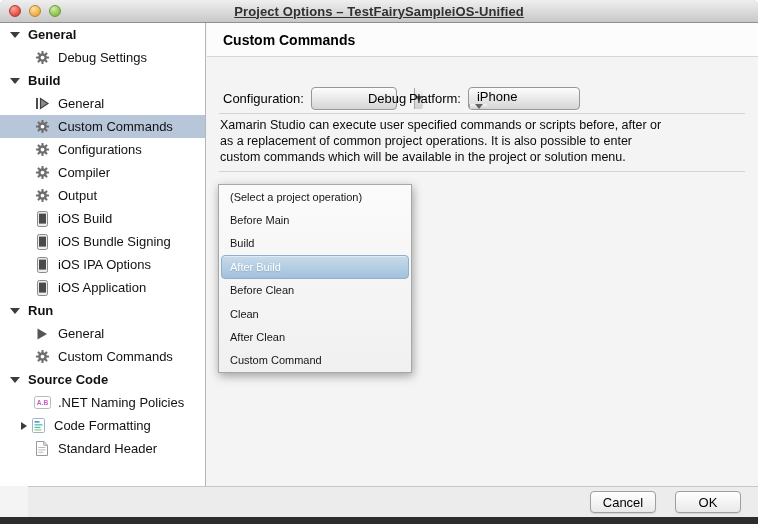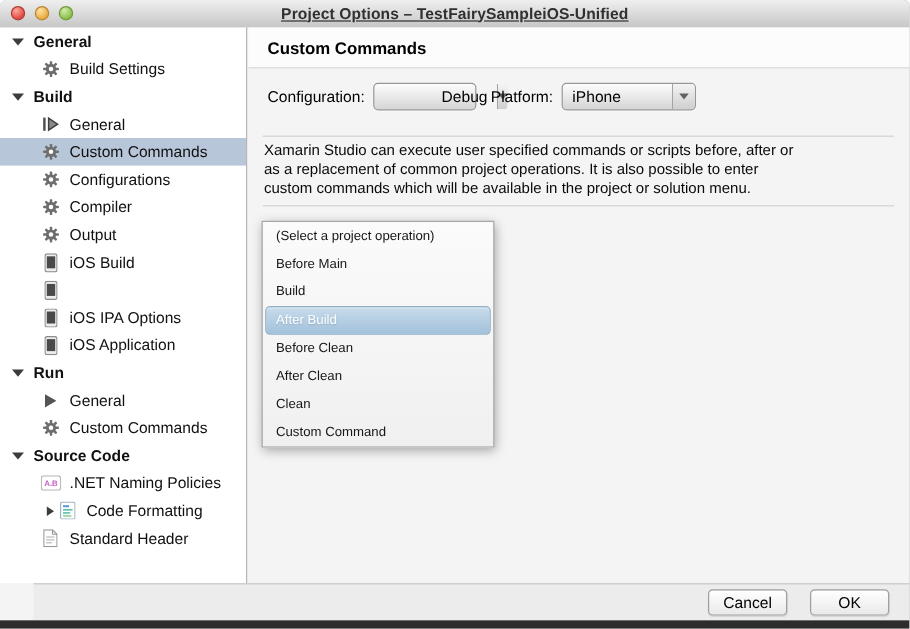--- a/index.html
+++ b/index.html
@@ -29,50 +29,50 @@
 
   
   .sidebar {
     position: absolute; left: 0; top: 23px; width: 206px; bottom: 31px;
     background: #ffffff; border-right: 1px solid #b6b6b6; overflow: hidden;
   }
   .side-row { height: 23px; display: flex; align-items: center; font-size: 13px; color: #111; cursor: default; }
   .side-row.section { padding-left: 10px; font-weight: bold; }
   .side-row.section .lbl { margin-left: 8px; }
   .side-row.item { padding-left: 33px; }
-  .side-row.item.expandable { padding-left: 39px; }
+  .side-row.item.expandable { padding-left: 21px; }
   .side-row.item .lbl { margin-left: 7px; }
   .side-row.selected { background: var(--sidebar-selection, #b7c6d8); }
   .tri-down { width: 0; height: 0; border-left: 5px solid transparent; border-right: 5px solid transparent; border-top: 6px solid #3c3c3c; }
   .tri-right { width: 0; height: 0; border-top: 4px solid transparent; border-bottom: 4px solid transparent; border-left: 6px solid #3c3c3c; margin-right: 2px; }
   .ic { width: 18px; display: flex; justify-content: center; align-items: center; }
 
   
   .main { position: absolute; left: 207px; top: 23px; right: 0; bottom: 31px; background: #f4f4f4; }
   .main-header {
     height: 34px; background: #fcfcfc; border-bottom: 1px solid #d7d7d7;
     display: flex; align-items: center; padding-left: 16px;
   }
   .main-title { font-size: 14px; font-weight: bold; color: #000; }
-  .config-row { position: absolute; left: 16px; top: 46px; height: 23px; display: flex; align-items: center; font-size: 13px; color: #000; text-align: center; }
+  .config-row { position: absolute; left: 16px; top: 64px; height: 23px; display: flex; align-items: center; font-size: 13px; color: #000; text-align: center; }
   .combo {
     height: 23px; border: 1px solid #979797; border-radius: 4px;
     background: linear-gradient(#fdfdfd, #d5d5d5);
     display: flex; align-items: stretch; margin-left: 7px;
     box-shadow: 0 1px 0 rgba(255,255,255,.7);
   }
   .combo-text { flex: 1; display: flex; align-items: center; padding: 0 8px; font-size: 13px; color: #000; }
   .combo-arrow-zone {
     width: 19px; border-left: 1px solid #a5a5a5; border-radius: 0 3px 3px 0;
     background: linear-gradient(#f4f4f4, #cfcfcf);
     display: flex; align-items: center; justify-content: center;
   }
   .combo-arrow { width: 0; height: 0; border-left: 4px solid transparent; border-right: 4px solid transparent; border-top: 5px solid #616161; }
   .combo.configuration { width: 86px; padding-left: 48px; }
-  .combo.platform { width: 112px; }
+  .combo.platform { width: 112px; flex-direction: column; }
   .platform-label { margin-left: 12px; }
   .sep { position: absolute; left: 12px; right: 13px; height: 1px; background: #d3d3d3; }
   .sep.sep1 { top: 90px; }
   .sep.sep2 { top: 148px; }
   .description {
     position: absolute; left: 13px; top: 95px; width: 530px;
     font-size: 12.5px; line-height: 15.8px; color: #0a0a0a; white-space: pre-line;
   }
   
   .oplist {
@@ -132,21 +132,21 @@
               <g fill="#6e6e6e">
                 <rect x="6.9" y="1" width="2.2" height="14" rx="0.6"></rect>
                 <rect x="6.9" y="1" width="2.2" height="14" rx="0.6" transform="rotate(45 8 8)"></rect>
                 <rect x="6.9" y="1" width="2.2" height="14" rx="0.6" transform="rotate(90 8 8)"></rect>
                 <rect x="6.9" y="1" width="2.2" height="14" rx="0.6" transform="rotate(135 8 8)"></rect>
                 <circle cx="8" cy="8" r="4.6"></circle>
               </g>
               <circle cx="8" cy="8" r="2" fill="#ffffff"></circle>
             </svg>
           </span>
-          <span class="lbl">Build Settings</span>
+          <span class="lbl">Debug Settings</span>
         </div>
         <div class="side-row section">
           <span class="tri-down"></span>
           <span class="lbl">Build</span>
         </div>
         <div class="side-row item">
           <span class="ic">
             <svg width="15" height="13" viewBox="0 0 15 13">
               <rect x="1" y="1" width="2" height="11" fill="#4c4c4c"></rect>
               <path d="M5.5 1.5 L13 6.5 L5.5 11.5 Z" fill="#8a8a8a" stroke="#3f3f3f" stroke-width="1.2"></path>
@@ -223,20 +223,21 @@
           </span>
           <span class="lbl">iOS Build</span>
         </div>
         <div class="side-row item">
           <span class="ic">
             <svg width="11" height="16" viewBox="0 0 11 16">
               <rect x="0.5" y="0.5" width="10" height="15" rx="1.8" fill="#ededed" stroke="#8a8a8a"></rect>
               <rect x="2" y="2.6" width="7" height="10" fill="#4a4a4a"></rect>
             </svg>
           </span>
+          <span class="lbl">iOS Bundle Signing</span>
         </div>
         <div class="side-row item">
           <span class="ic">
             <svg width="11" height="16" viewBox="0 0 11 16">
               <rect x="0.5" y="0.5" width="10" height="15" rx="1.8" fill="#ededed" stroke="#8a8a8a"></rect>
               <rect x="2" y="2.6" width="7" height="10" fill="#4a4a4a"></rect>
             </svg>
           </span>
           <span class="lbl">iOS IPA Options</span>
         </div>
@@ -344,22 +345,22 @@
 as a replacement of common project operations. It is also possible to enter
 custom commands which will be available in the project or solution menu.</div>
     <div class="sep sep2"></div>
 
     <div class="oplist" id="oplist">
         <div class="op-item">(Select a project operation)</div>
         <div class="op-item">Before Main</div>
         <div class="op-item">Build</div>
         <div class="op-item selected">After Build</div>
         <div class="op-item">Before Clean</div>
+        <div class="op-item">Clean</div>
         <div class="op-item">After Clean</div>
-        <div class="op-item">Clean</div>
         <div class="op-item">Custom Command</div>
       </div>
   </div>
 
   <div class="footer">
     <button class="btn">Cancel</button>
     <button class="btn">OK</button>
   </div>
 
 </div>

